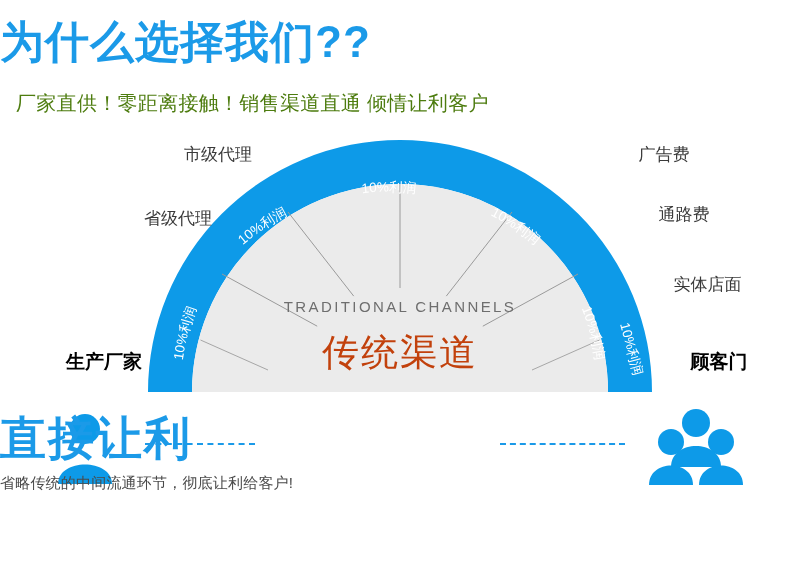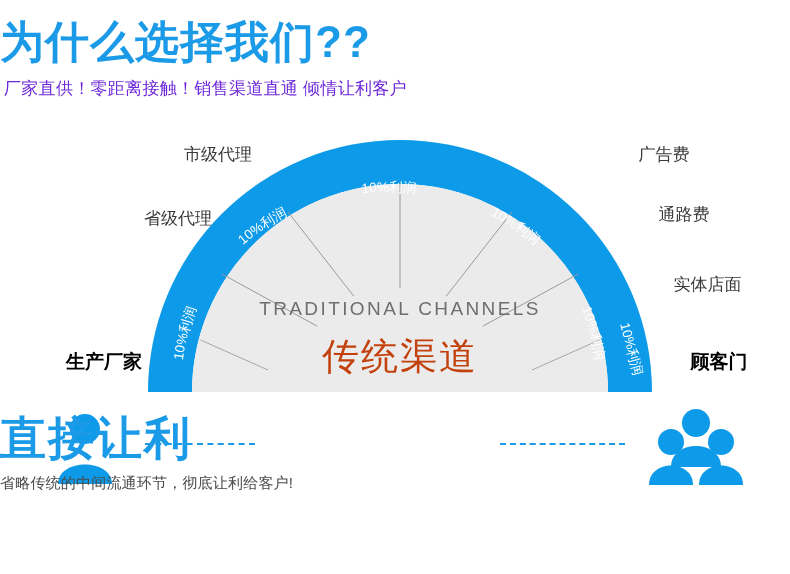--- a/index.html
+++ b/index.html
@@ -26,26 +26,26 @@
   #title {
     margin: 0;
     padding-top: 18px;
     font-size: 44px;
     line-height: 1.08;
     font-weight: bold;
     color: #1b9ae8;
     letter-spacing: 1px;
   }
   #subtitle {
-    margin: 4px;
+    margin: 16px;
     padding-top: 9px;
-    font-size: 17px;
+    font-size: 20px;
     line-height: 1.2;
     font-weight: normal;
-    color: #6d28d9;
+    color: #4d7c0f;
     letter-spacing: 0.3px;
   }
 
   
   #diagram {
     position: absolute;
     left: 0;
     top: 118px;
     width: 790px;
     height: 290px;
@@ -80,21 +80,21 @@
 
   
   #center-caption {
     position: absolute;
     left: 245px;
     top: 181px;
     width: 310px;
     text-align: center;
   }
   #center-en {
-    font-size: 19px;
+    font-size: 15px;
     letter-spacing: 2.4px;
     color: #6e6e6e;
     line-height: 1;
   }
   #center-cn {
     margin-top: 20px;
     font-size: 37px;
     line-height: 1;
     color: #c2410c;
     letter-spacing: 2px;

